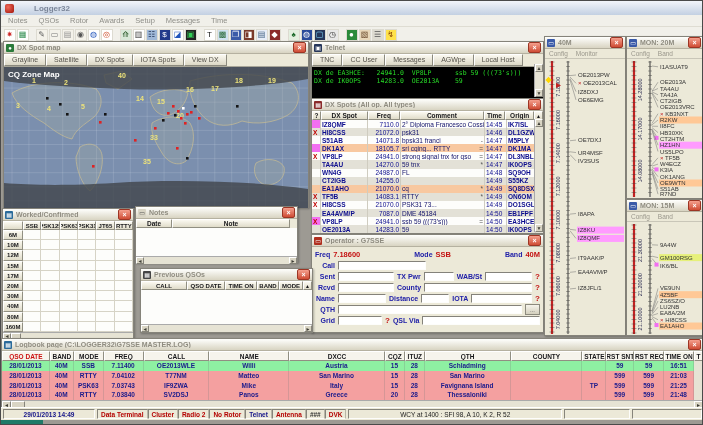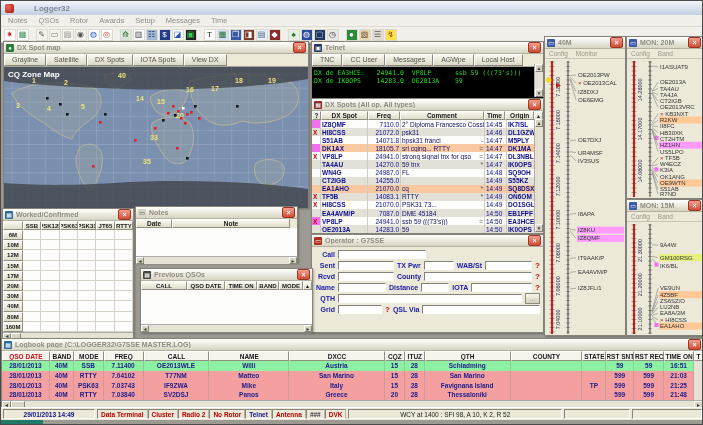--- a/index.html
+++ b/index.html
@@ -407,20 +407,30 @@
       </div>
     </div>
 
     <div class="win" style="left:310px;top:193px;width:233px;height:99px;">
       <div class="wt">
         <span class="wicon" style="background:#b03020">▭</span>
         <span class="ti">Operator : G7SSE</span>
         <span class="wx">×</span>
       </div>
       <div style="padding:2px 3px;">
+        <div style="display:flex;align-items:center;gap:3px;height:11px">
+          <span class="oplbl">Freq</span>
+          <span class="opval">7.18600</span>
+          <span style="flex:1"></span>
+          <span class="oplbl">Mode</span>
+          <span class="opval">SSB</span>
+          <span style="flex:1"></span>
+          <span class="oplbl">Band</span>
+          <span class="opval">40M</span>
+        </div>
         <div style="display:flex;align-items:center;gap:3px;height:11px">
           <span class="oplbl" style="width:20px">Call</span>
           <span class="fld" style="width:88px"></span>
         </div>
         <div style="display:flex;align-items:center;gap:3px;height:11px">
           <span class="oplbl" style="width:20px">Sent</span>
           <span class="fld" style="width:56px"></span>
           <span class="oplbl">TX Pwr</span>
           <span class="fld" style="width:30px"></span>
           <span class="oplbl">WAB/St</span>

